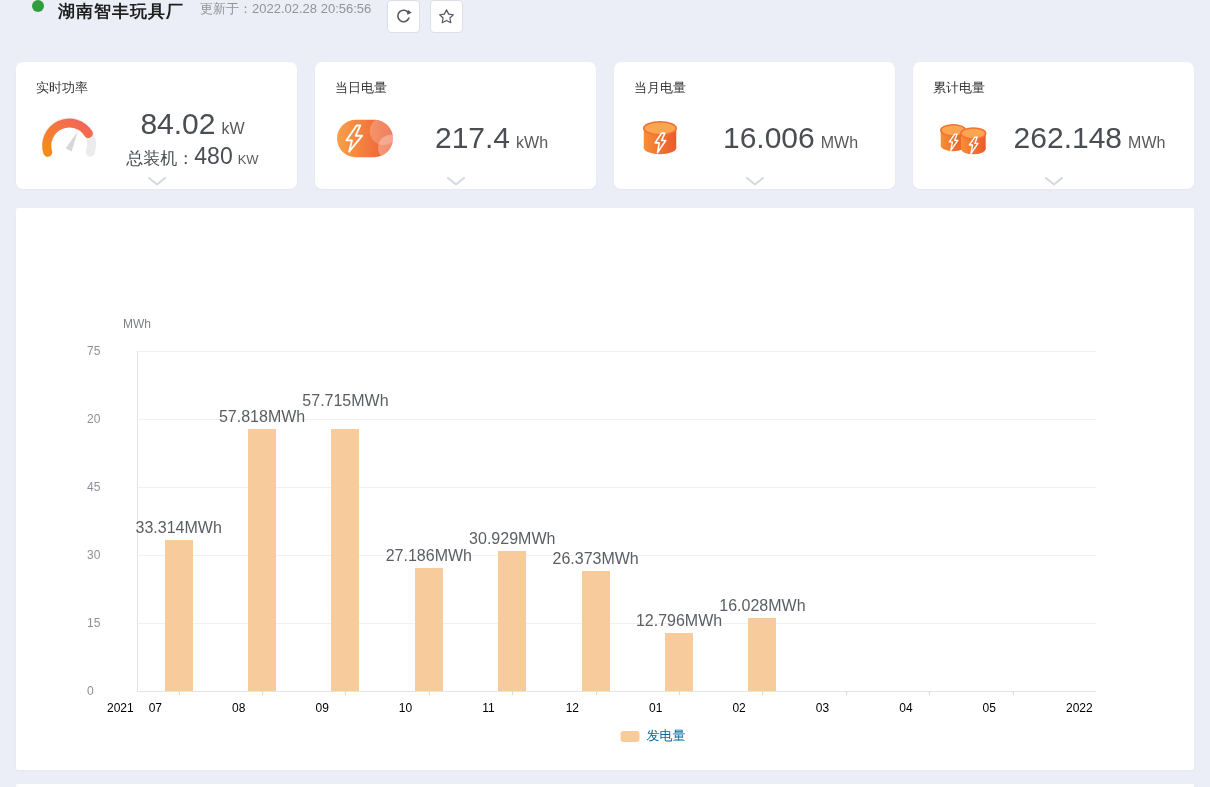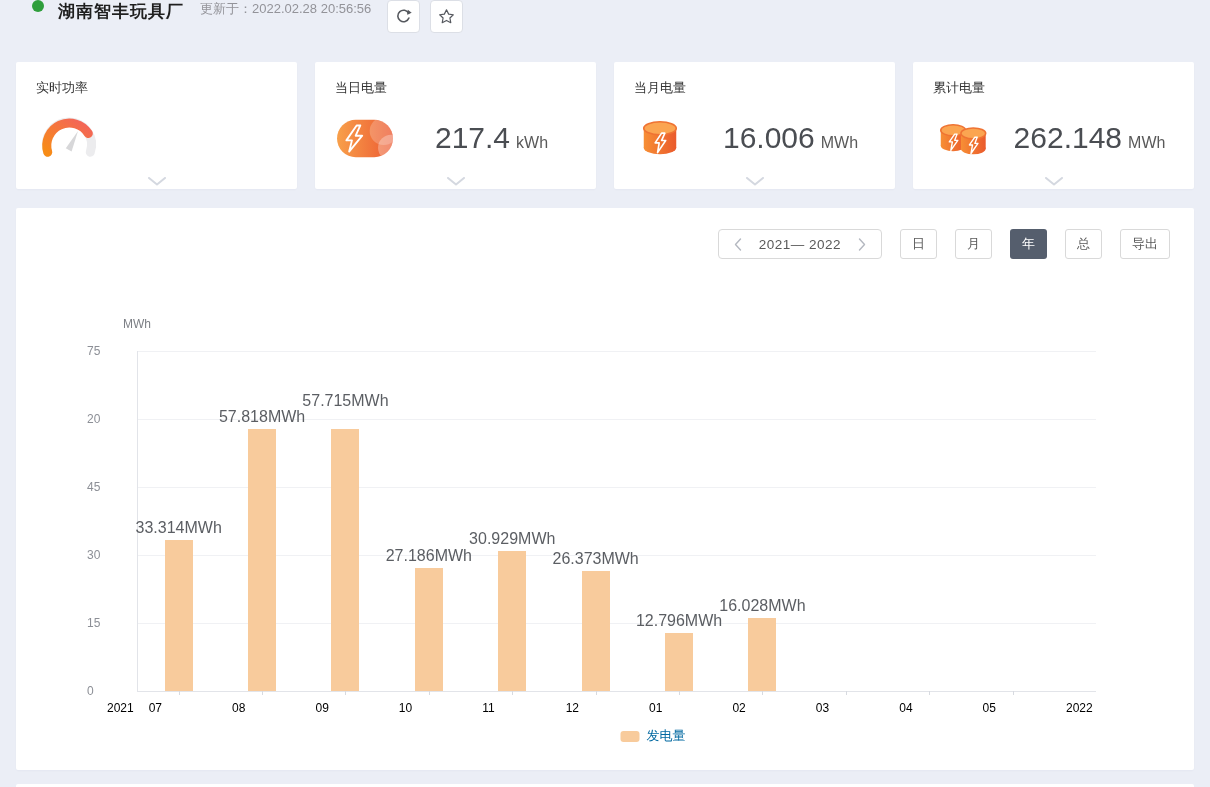--- a/index.html
+++ b/index.html
@@ -21,21 +21,21 @@
     width: 33px; height: 33px; margin-left: 10px;
     background: #fff; border: 1px solid #dcdfe6; border-radius: 4px;
     display: inline-flex; align-items: center; justify-content: center; cursor: pointer;
   }
   .iconbtn:first-of-type { margin-left: 16px; }
   .iconbtn svg { display: block; }
 
   
   .cards { margin: 6px 16px 0; display: grid; grid-template-columns: repeat(4, 1fr); gap: 18px; }
   .card {
-    background: #fff; height: 127px; border-radius: 2px; position: relative;
+    background: #fff; height: 127px; border-radius: 7px; position: relative;
     padding: 17px 20px 0; box-shadow: 0 1px 2px rgba(30,40,80,.03);
   }
   .card-title { font-size: 13px; color: #333; }
   .card-body { display: flex; align-items: center; margin-top: 8px; height: 66px; }
   .card-icon { width: 72px; flex: 0 0 auto; display: flex; align-items: center; }
   .card-values { flex: 1; text-align: center; color: #4a4d52; line-height: 1.15; }
   .num { font-size: 30px; color: #4a4d52; }
   .unit { font-size: 16px; color: #595959; margin-left: 6px; }
   .v-sub { margin-top: 2px; }
   .sub-label { font-size: 17px; color: #4a4d52; }
@@ -112,20 +112,28 @@
             <defs>
               <linearGradient id="gaugeGrad" x1="0" y1="1" x2="1" y2="0">
                 <stop offset="0" stop-color="#f78c17"></stop>
                   <stop offset="1" stop-color="#f3635c"></stop>
               </linearGradient>
             </defs>
             <path d="M17 67 A35 35 0 1 1 83 67" fill="none" stroke="#ececee" stroke-width="14" stroke-linecap="round"></path>
             <path d="M17 67 A35 35 0 0 1 80 38" fill="none" stroke="url(#gaugeGrad)" stroke-width="14" stroke-linecap="round"></path>
             <polygon points="45,61 64,34 54,66" fill="#d7d7d9"></polygon>
           </svg>
+        </div>
+        <div class="card-values">
+          <div class="v-main">
+            <span class="num">84.02</span><span class="unit">kW</span>
+          </div>
+          <div class="v-sub">
+            <span class="sub-label">总装机：</span><span class="sub-num">480</span><span class="sub-unit">KW</span>
+          </div>
         </div>
       </div>
       <span class="card-chevron">
         <svg width="18" height="9" viewBox="0 0 18 9">
           <polyline points="1,1 9,7.5 17,1" fill="none" stroke="#d4d8e0" stroke-width="2" stroke-linecap="round" stroke-linejoin="round"></polyline>
         </svg>
       </span>
     </div>
 
     <div class="card">
@@ -226,40 +234,20 @@
       </div>
       <span class="card-chevron">
         <svg width="18" height="9" viewBox="0 0 18 9">
           <polyline points="1,1 9,7.5 17,1" fill="none" stroke="#d4d8e0" stroke-width="2" stroke-linecap="round" stroke-linejoin="round"></polyline>
         </svg>
       </span>
     </div>
   </section>
 
   <section class="panel">
-    <div class="controls">
-      <div class="range">
-        <span class="chev">
-          <svg width="8" height="13" viewBox="0 0 8 13">
-            <polyline points="6.5,1 1.5,6.5 6.5,12" fill="none" stroke="#b4b8c0" stroke-width="1.4" stroke-linecap="round" stroke-linejoin="round"></polyline>
-          </svg>
-        </span>
-        <span class="range-label">2021— 2022</span>
-        <span class="chev">
-          <svg width="8" height="13" viewBox="0 0 8 13">
-            <polyline points="1.5,1 6.5,6.5 1.5,12" fill="none" stroke="#b4b8c0" stroke-width="1.4" stroke-linecap="round" stroke-linejoin="round"></polyline>
-          </svg>
-        </span>
-      </div>
-      <button class="pbtn">日</button>
-      <button class="pbtn">月</button>
-      <button class="pbtn active" style="background: rgb(85, 94, 109);">年</button>
-      <button class="pbtn">总</button>
-      <button class="pbtn">导出</button>
-    </div>
 
     <div class="ylabel">MWh</div>
     <div id="plot">
         <div class="axis-line-x" style="left: 0px; top: 340px; width: 959px;"></div>
         <div class="ytick" style="top: 333px;">0</div>
         <div class="gridline" style="left: 0px; top: 272px; width: 959px;"></div>
         <div class="ytick" style="top: 265px;">15</div>
         <div class="gridline" style="left: 0px; top: 204px; width: 959px;"></div>
         <div class="ytick" style="top: 197px;">30</div>
         <div class="gridline" style="left: 0px; top: 136px; width: 959px;"></div>

